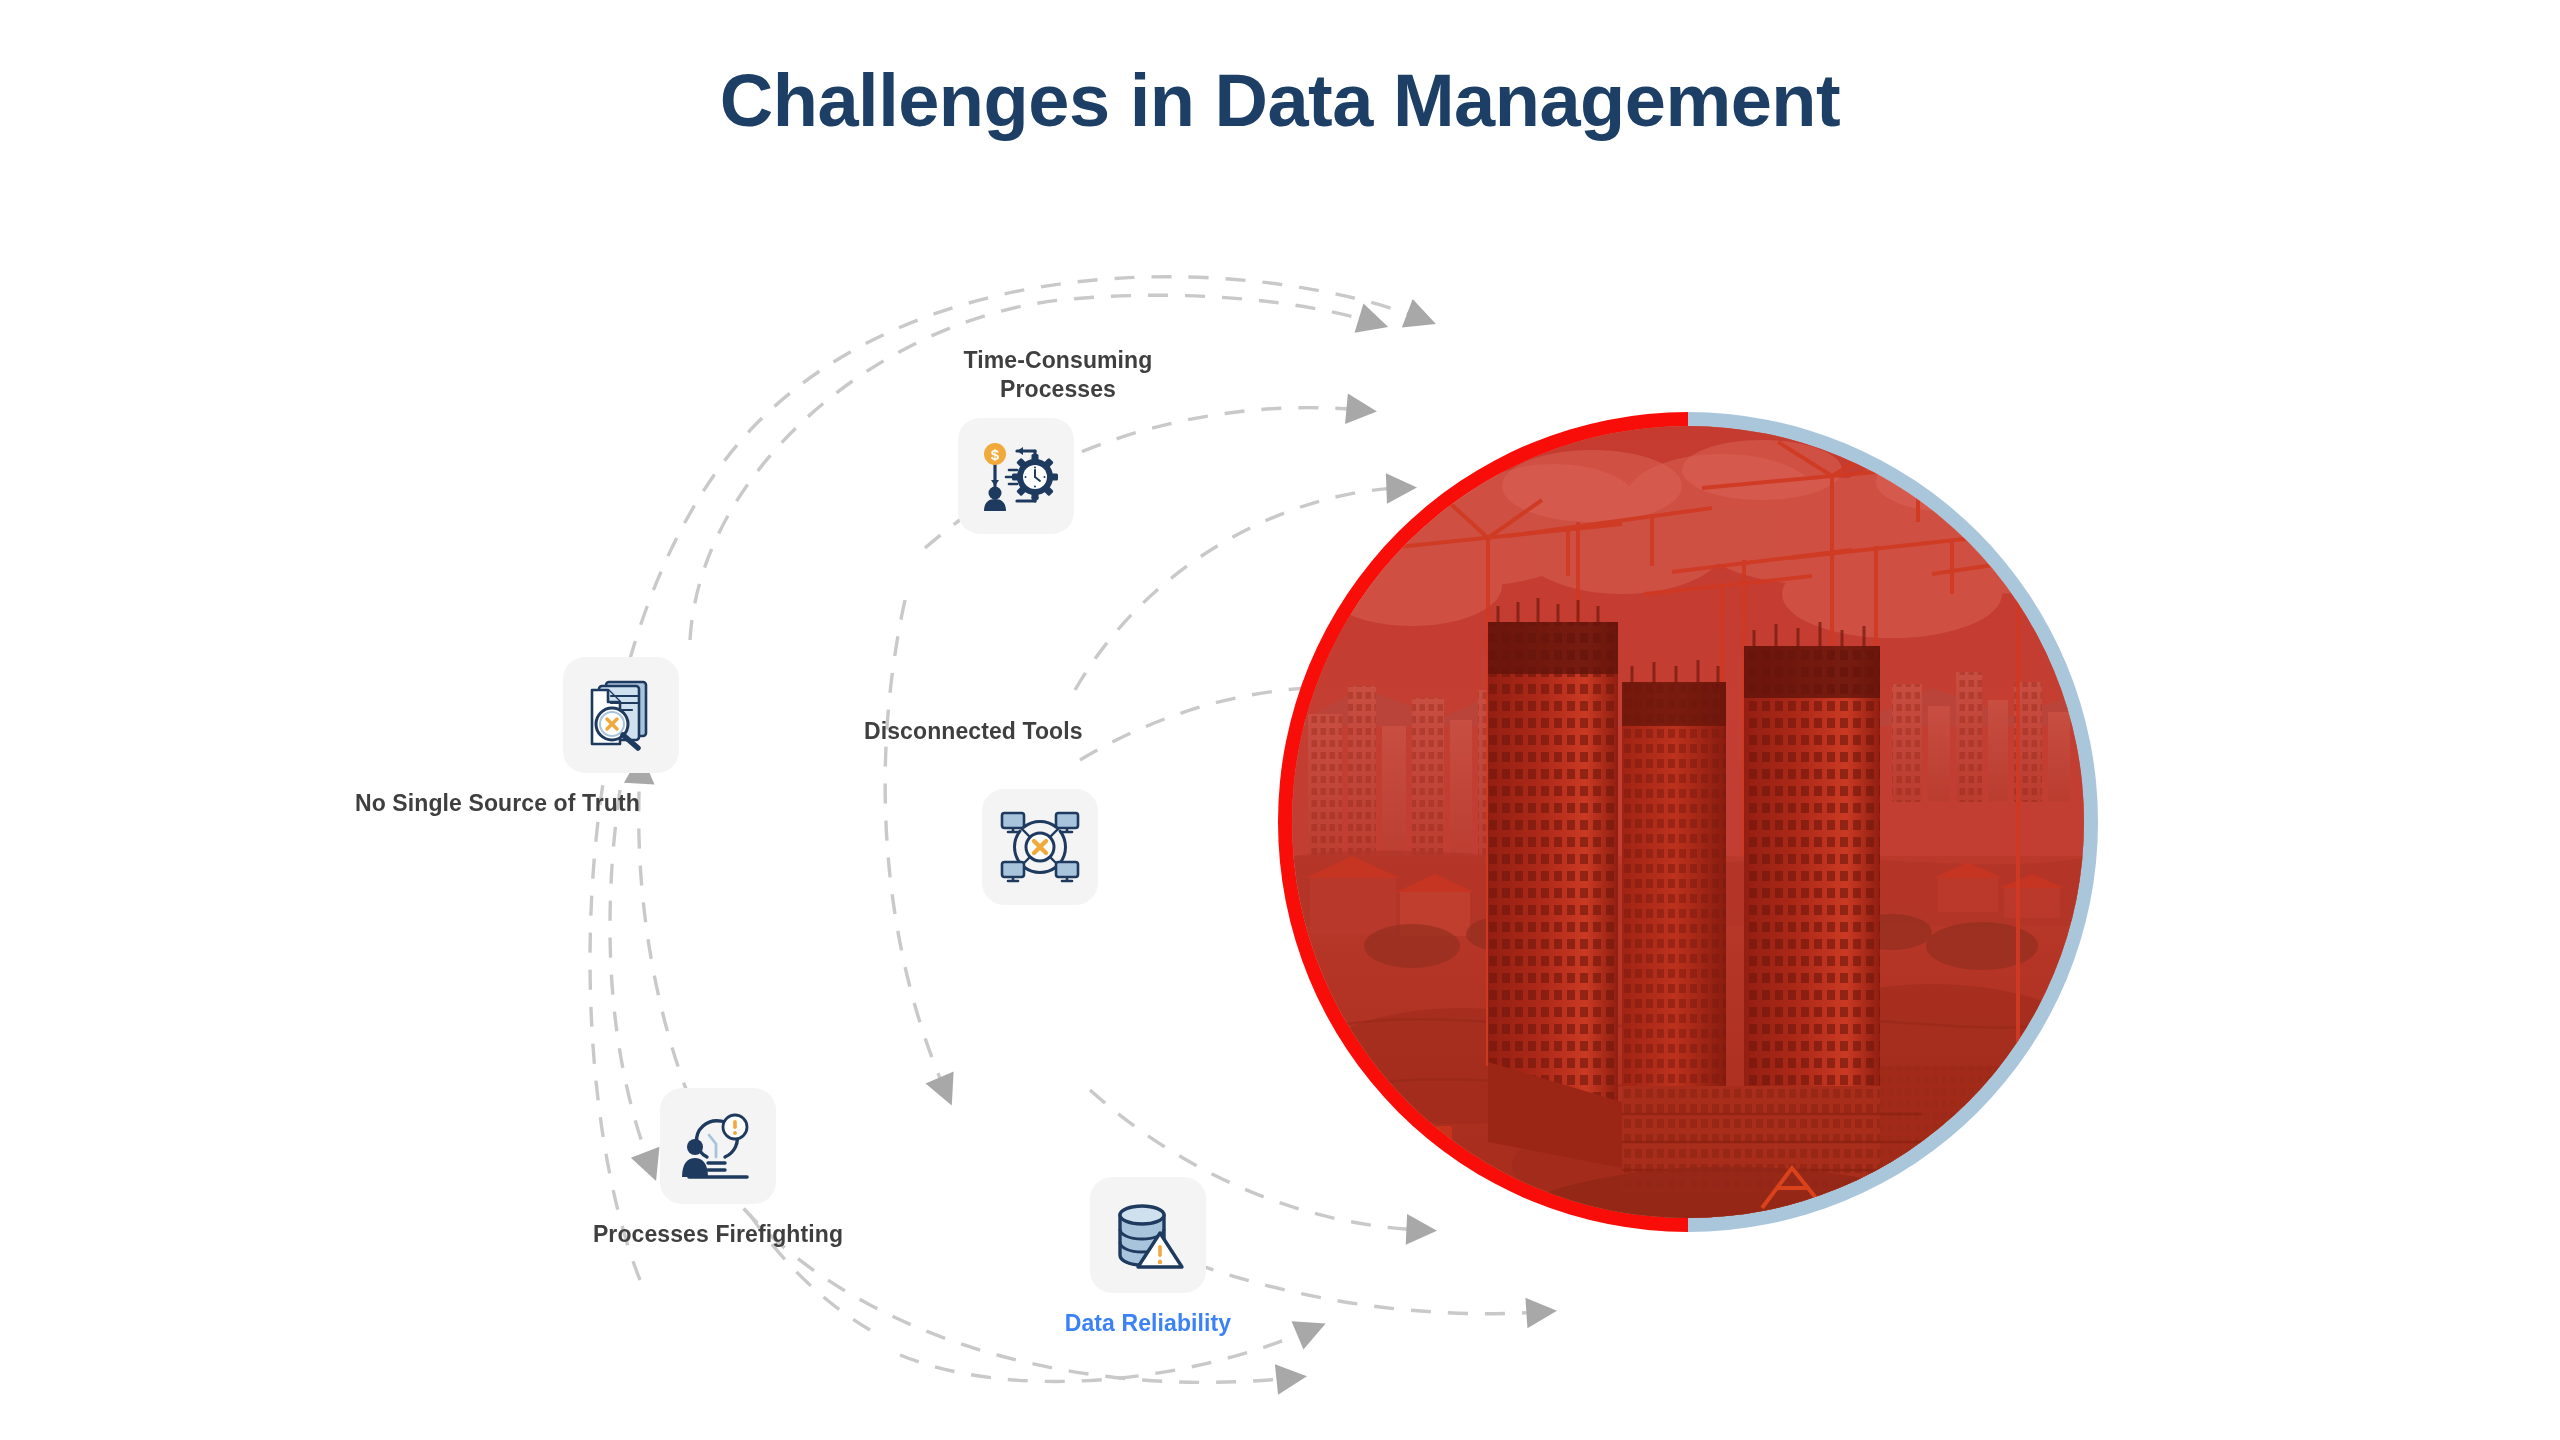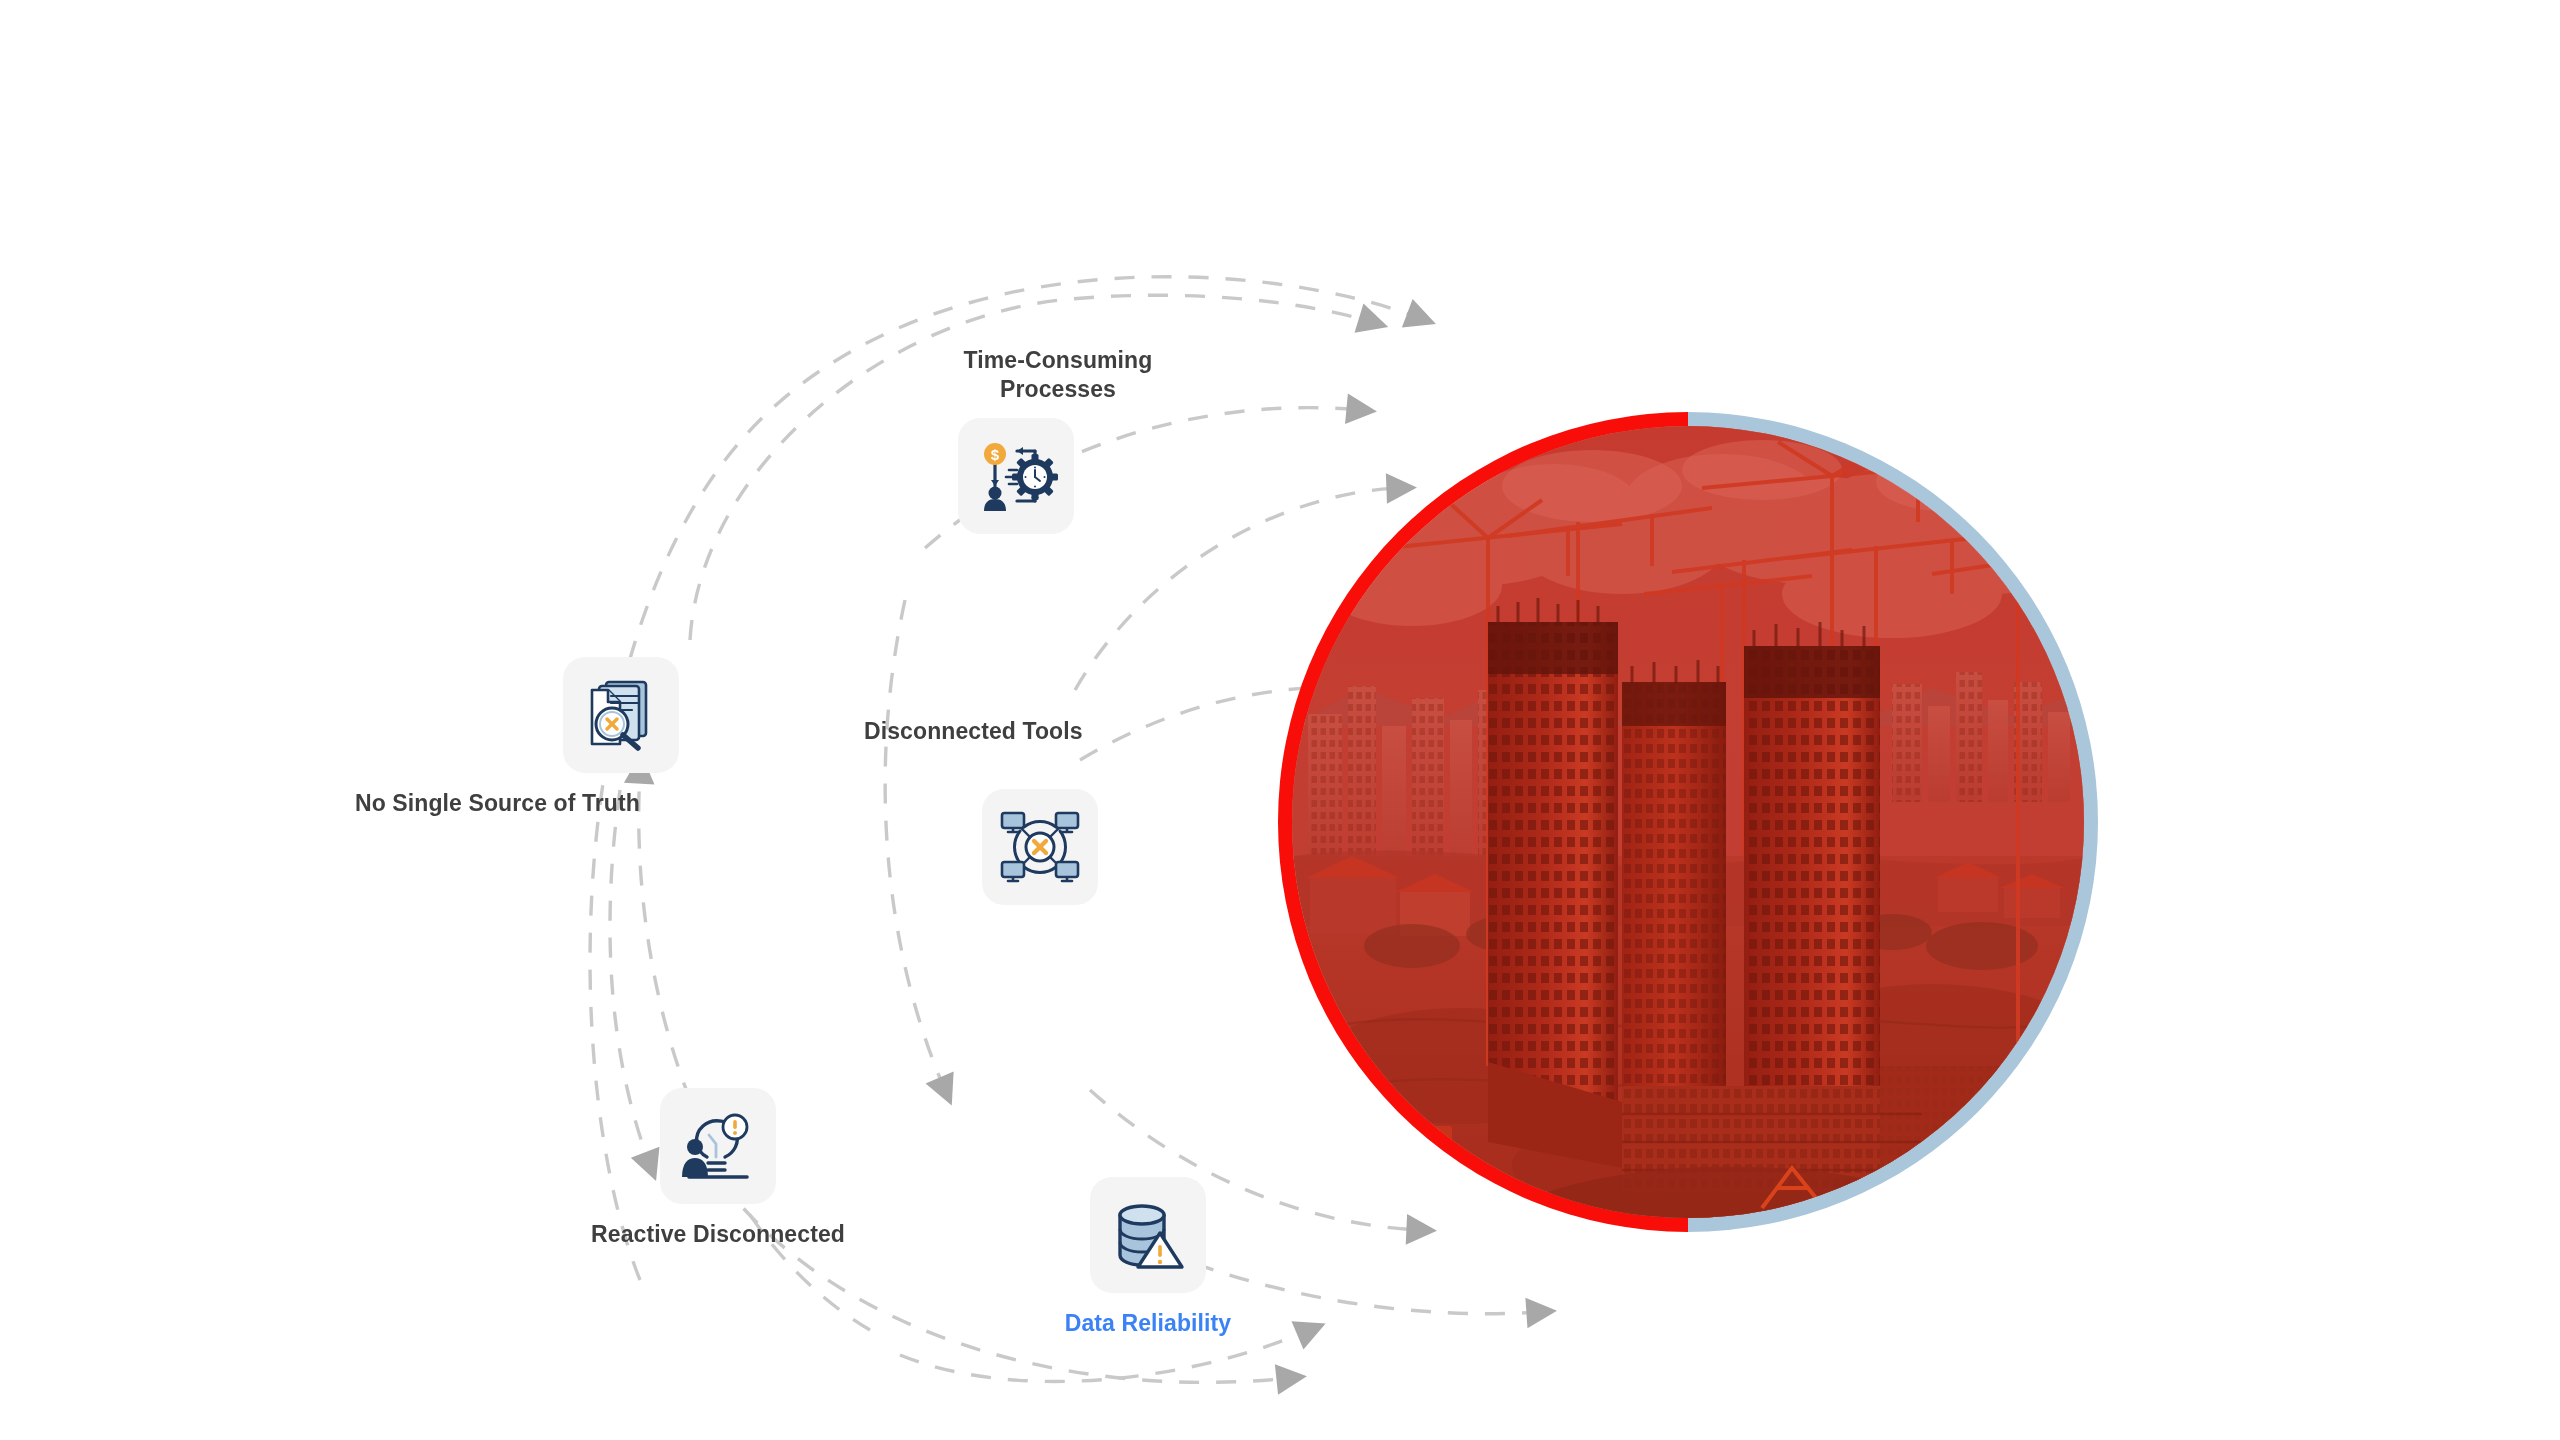--- a/index.html
+++ b/index.html
@@ -140,20 +140,21 @@
   #node-fire .node-label  { left: -192px; top: 132px; width: 500px; text-align: center; }
 
   #node-data        { left: 1090px; top: 1177px; }
   #node-data .node-label  { left: -160px; top: 132px; width: 436px; text-align: center; }
 </style>
 </head>
 <body>
 
 <div id="slide">
 
+  <div id="title" style="color: rgb(29, 63, 102);">Challenges in Data Management</div>
 
   <svg id="arcs" viewBox="0 0 2560 1440">
     <defs>
       <marker id="arrowhead" markerWidth="11" markerHeight="11" refX="5" refY="5.5" orient="auto" markerUnits="strokeWidth">
         <path d="M1,1 L10,5.5 L1,10 Z" fill="#a8a8a8"></path>
       </marker>
     </defs>
     <g fill="none" stroke="#c9c9c9" stroke-width="3.4" stroke-dasharray="20 17" stroke-linecap="butt">
 
       <path d="M 640,1280 C 560,1080 560,620 760,420 C 940,242 1260,258 1420,318" marker-end="url(#arrowhead)"></path>
@@ -569,21 +570,21 @@
         <line x1="12" y1="72" x2="70" y2="72" stroke="#1f3a5f" stroke-width="3.6" stroke-linecap="round"></line>
 
         <circle cx="18" cy="42" r="8" fill="#1f3a5f"></circle>
         <path d="M5,72 C5,58 11,53 18,53 C25,53 31,58 31,72 Z" fill="#1f3a5f"></path>
 
         <circle cx="58" cy="22" r="12" fill="#ffffff" stroke="#1f3a5f" stroke-width="2.8"></circle>
         <rect x="56.2" y="15" width="3.6" height="9" rx="1.8" fill="#f2a93b"></rect>
         <circle cx="58" cy="28" r="2" fill="#f2a93b"></circle>
       </svg>
     </div>
-    <div class="node-label" style="color: rgb(63, 63, 63);">Reactive Disconnected</div>
+    <div class="node-label" style="color: rgb(63, 63, 63);">Processes Firefighting</div>
   </div>
 
   <div class="node" id="node-data">
     <div class="node-tile" style="background: rgb(244, 244, 244);">
       <svg width="80" height="80" viewBox="0 0 80 80">
 
         <path d="M12,20 L12,60 C12,66 22,70 34,70 C46,70 56,66 56,60 L56,20 Z" fill="#a8c4dd" stroke="#1f3a5f" stroke-width="3.4" stroke-linejoin="round"></path>
 
         <ellipse cx="34" cy="20" rx="22" ry="9" fill="#cfe0ef" stroke="#1f3a5f" stroke-width="3.4"></ellipse>
 

